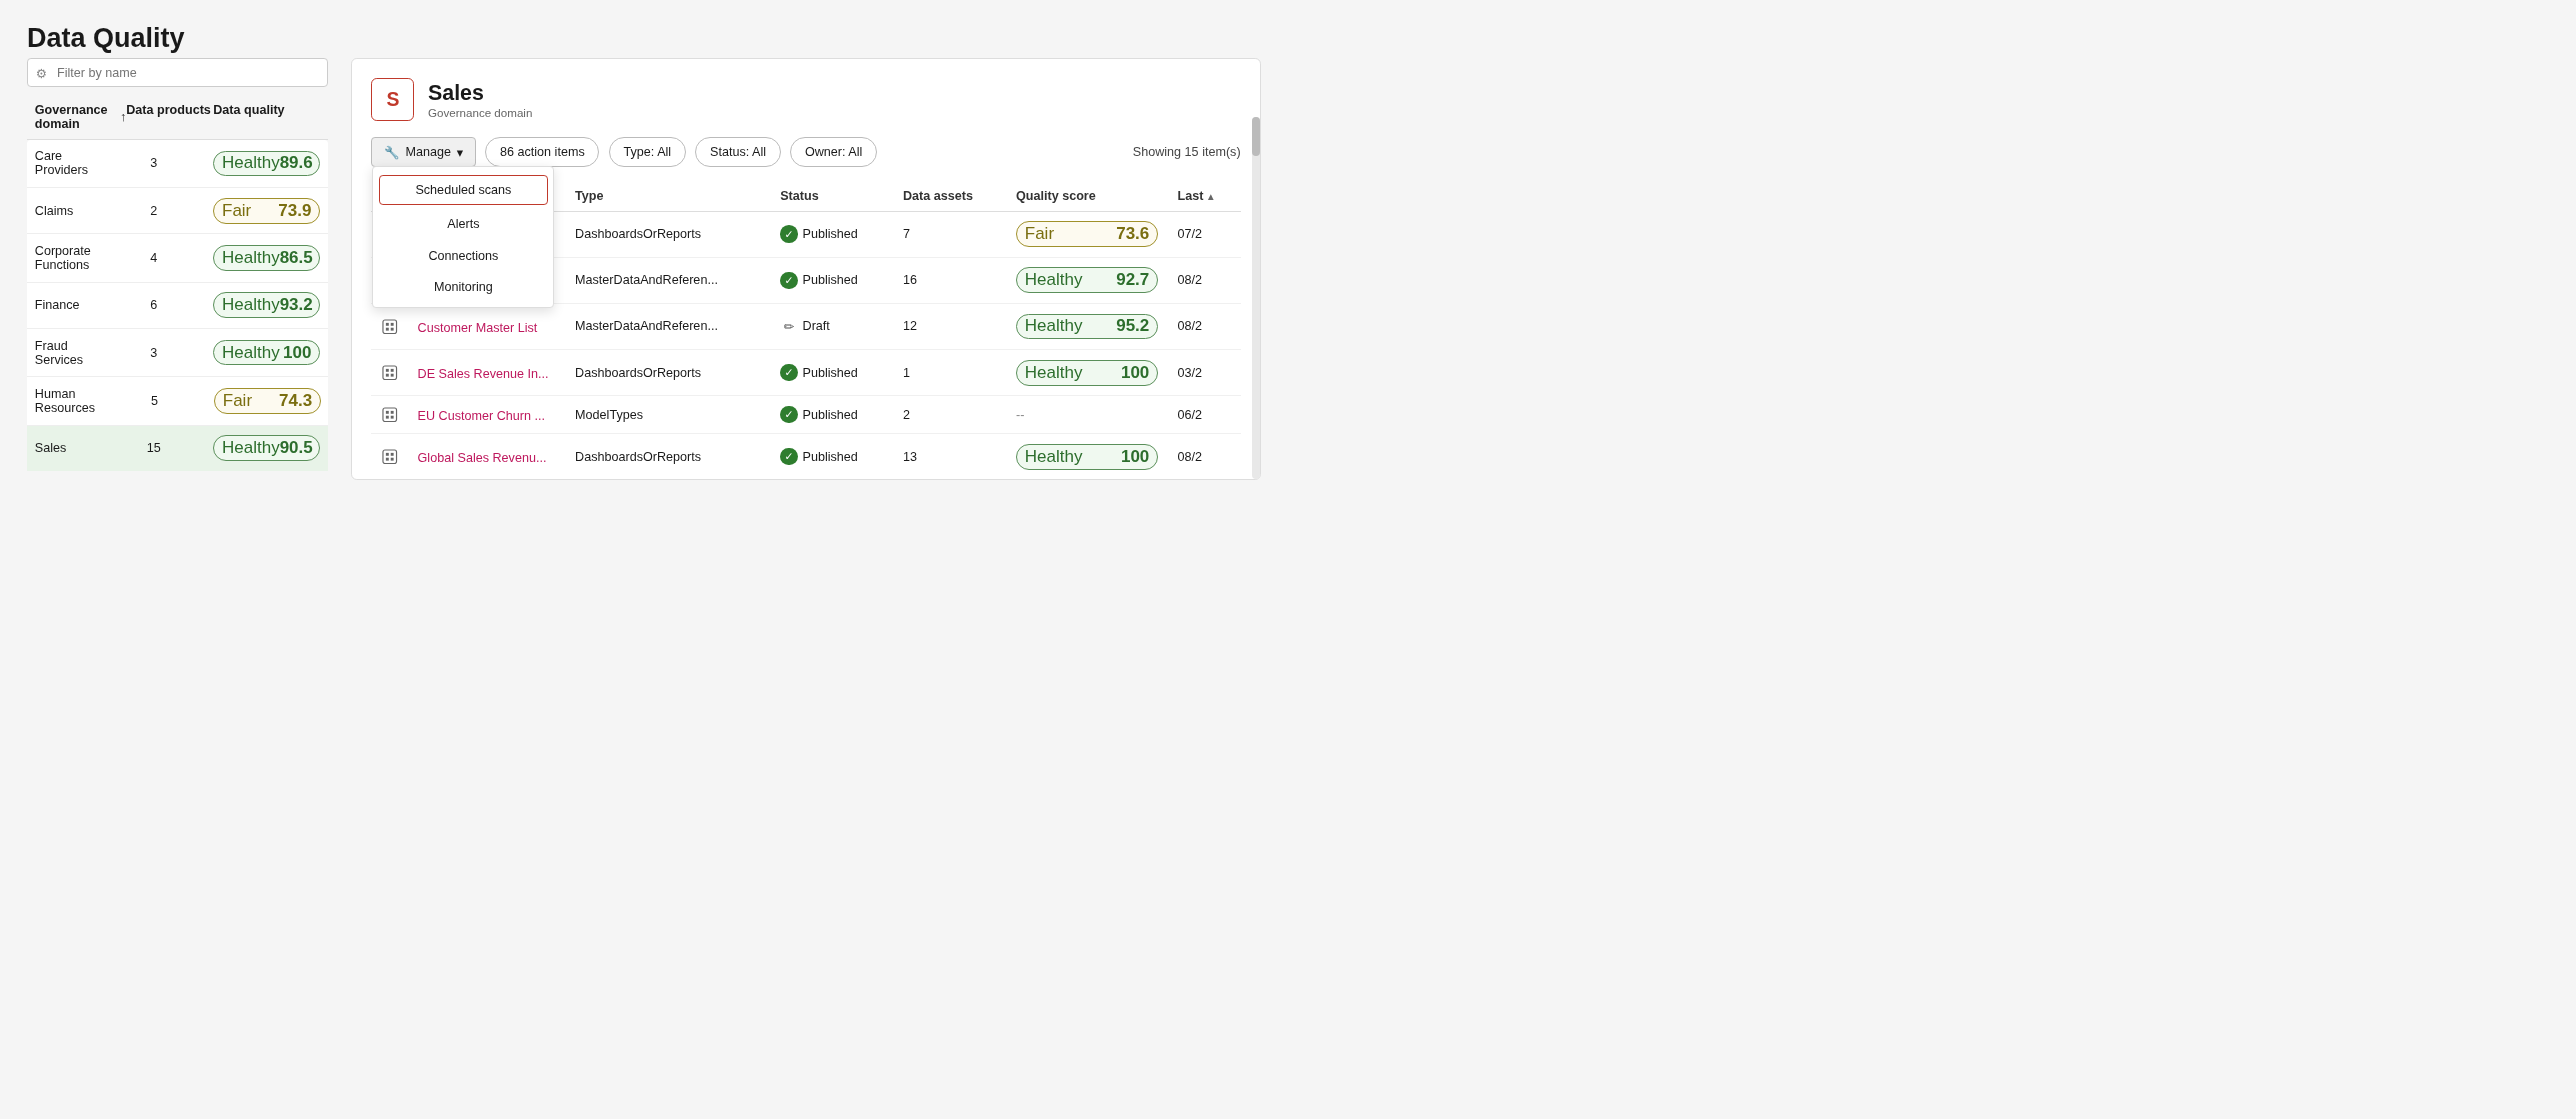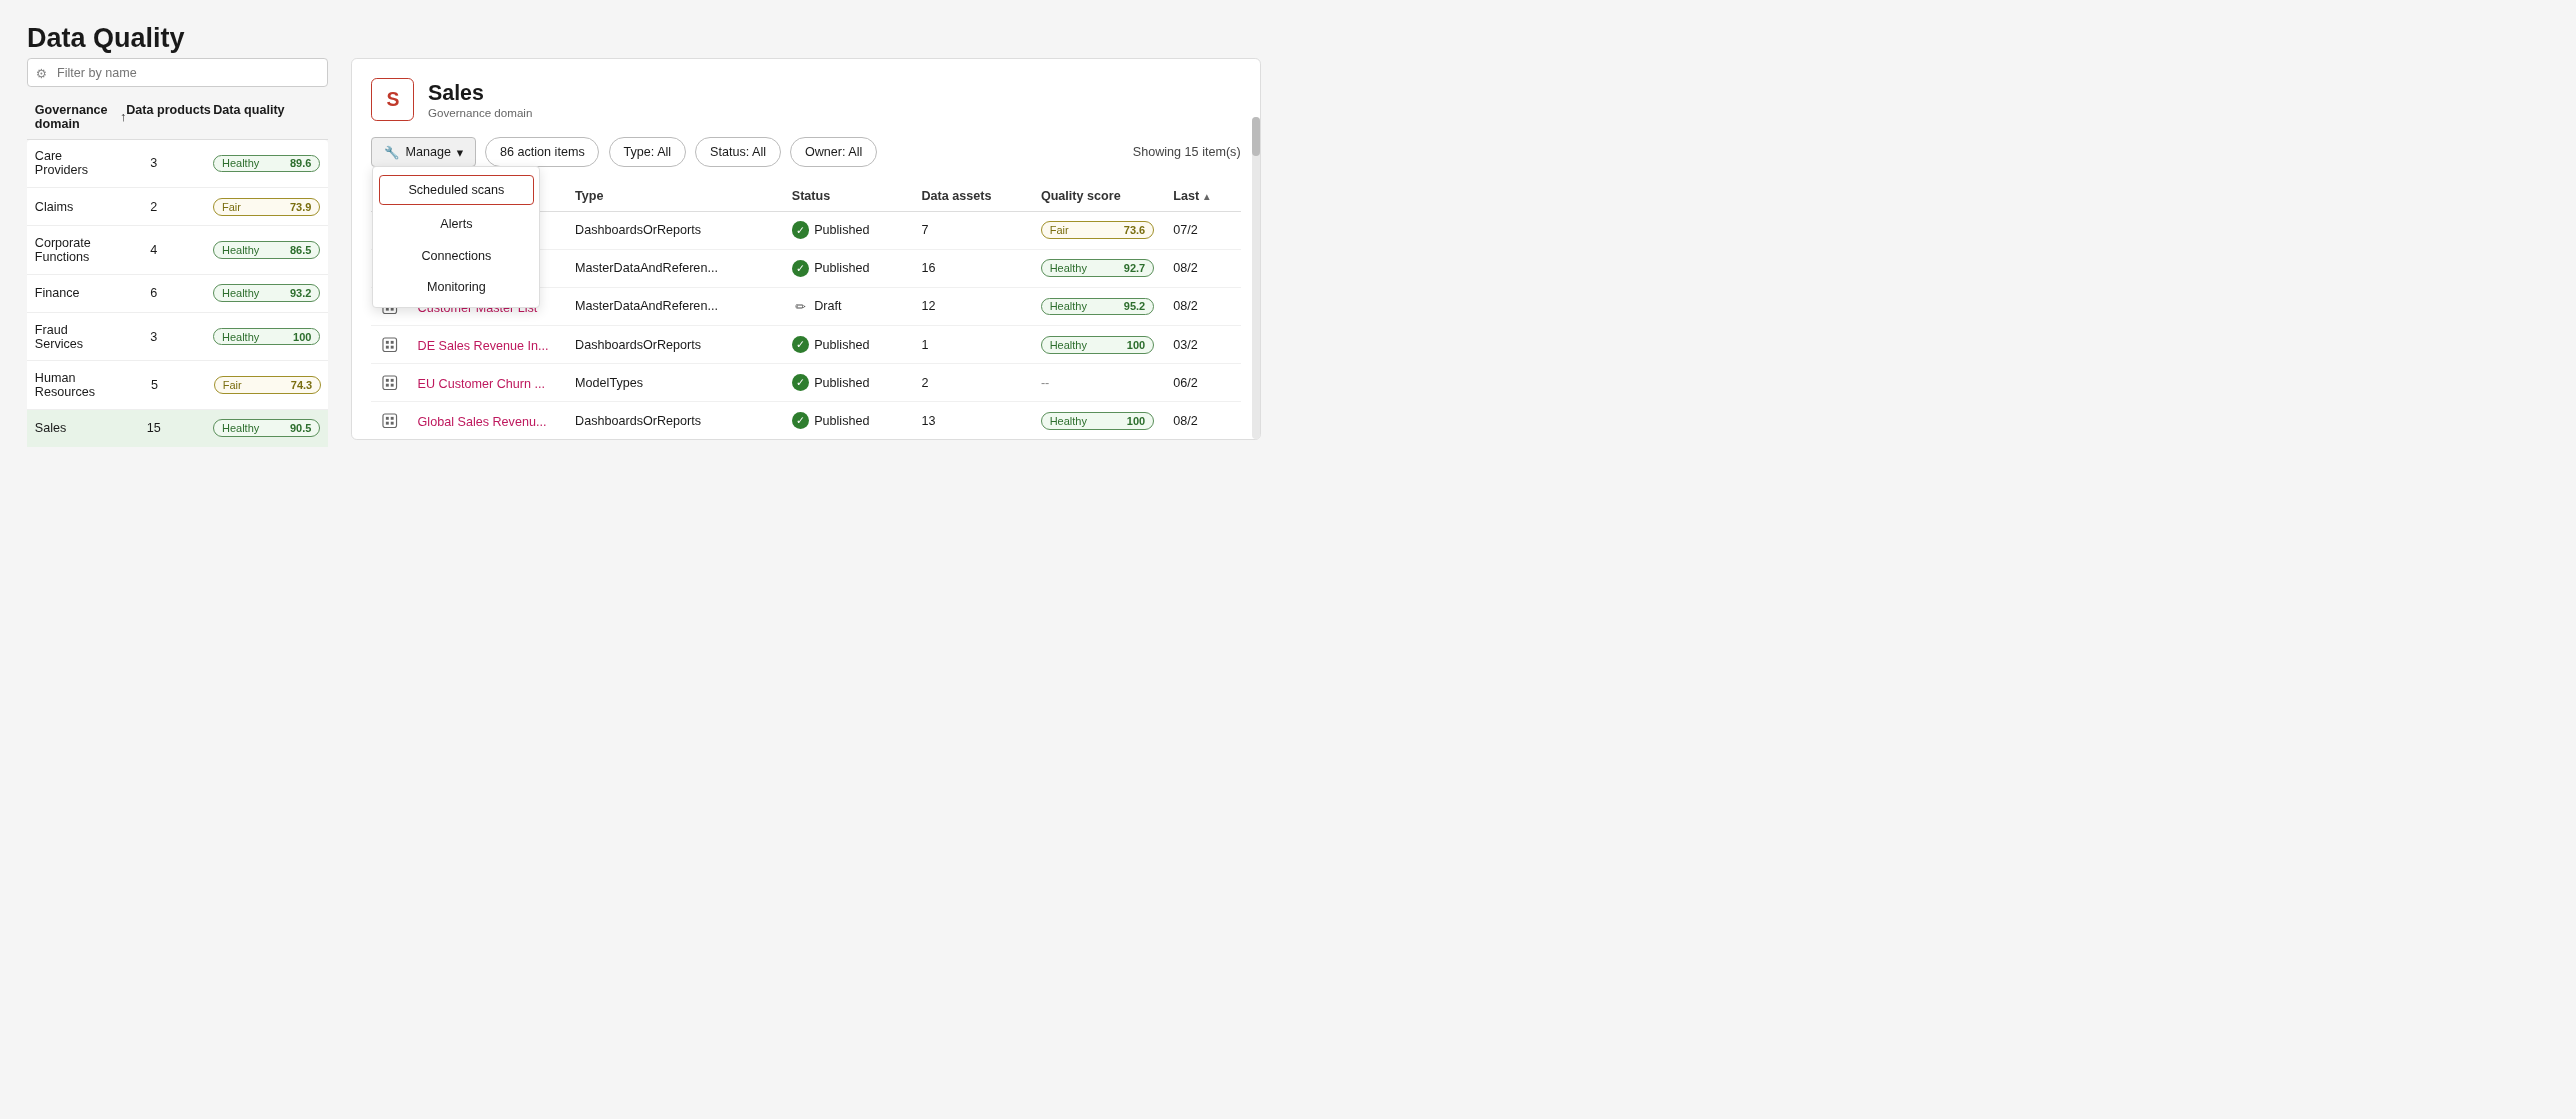--- a/index.html
+++ b/index.html
@@ -91,21 +91,21 @@
     }
     .row-domain { font-size: 12.6px; color: #1a1a1a; }
     .row-products { font-size: 12.6px; color: #1a1a1a; text-align: center; }
     .quality-badge {
       display: flex;
       align-items: center;
       justify-content: space-between;
       border: 1px solid;
       border-radius: 19.4px;
       padding: 1.9px 7.8px 1.9px 7.8px;
-      font-size: 11px;
+      font-size: 17px;
       min-width: 87px;
     }
     .quality-badge.healthy {
       border-color: #5a8f5a;
       color: #2d6e2d;
       background: #f0f9f0;
     }
     .quality-badge.fair {
       border-color: #a0902a;
       color: #7a6e10;
@@ -202,21 +202,21 @@
       font-size: 12.6px;
       color: #444;
       white-space: nowrap;
     }
 
     
     .dropdown-menu {
       position: absolute;
       top: 100%;
       left: 0;
-      width: 168px;
+      width: 182px;
       background: #fff;
       border: 1px solid #ddd;
       border-radius: 3.9px;
       box-shadow: 0 3.9px 11.6px rgba(0,0,0,0.12);
       z-index: 10;
       padding: 3.9px 0;
     }
     .dropdown-item {
       padding: 8.7px 13.6px;
       font-size: 12.6px;

